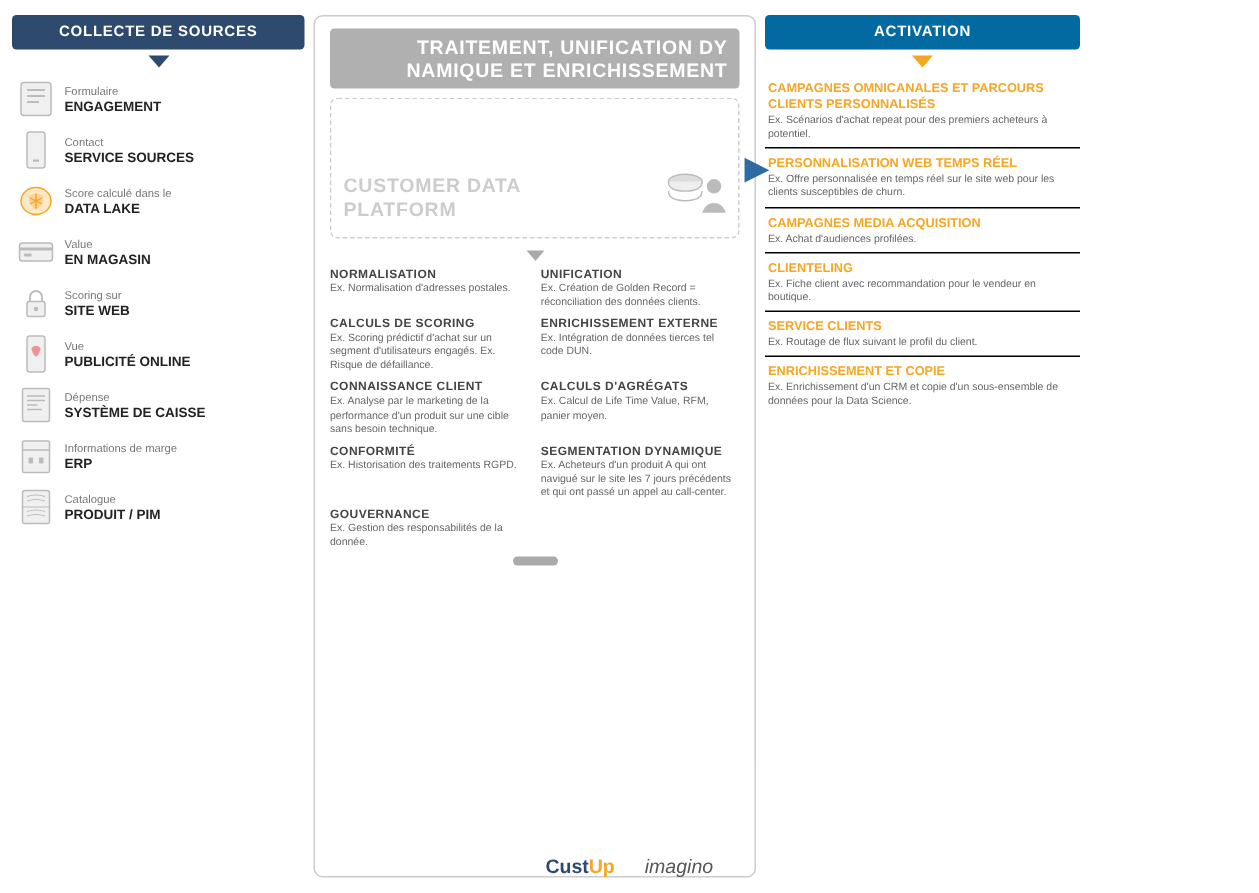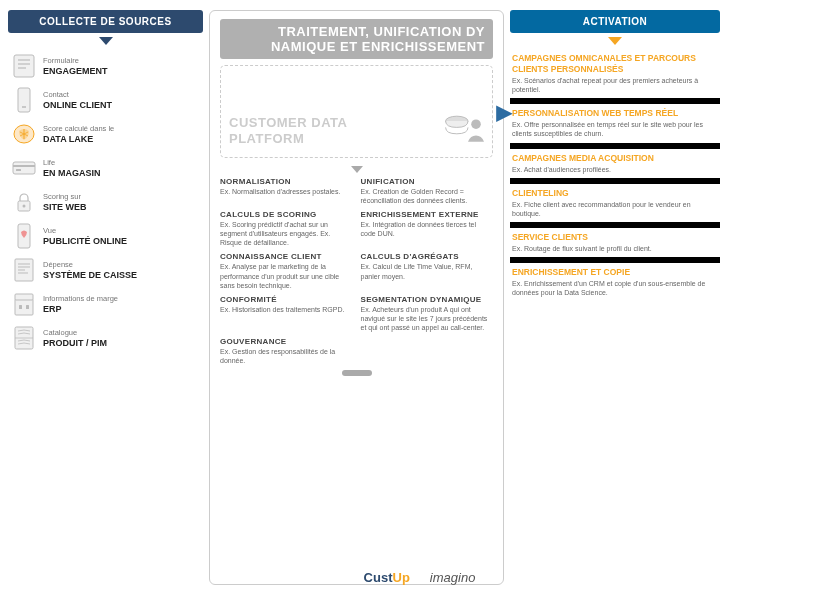--- a/index.html
+++ b/index.html
@@ -177,21 +177,21 @@
     }
     .arrow-down-orange {
       width: 0; height: 0;
       border-left: 7px solid transparent;
       border-right: 7px solid transparent;
       border-top: 8px solid #f5a623;
       margin: 0 auto 4px;
     }
     .right-item {
       padding: 4px 2px;
-      border-bottom: 6px solid #000000;
+      border-bottom: 1px solid #000000;
     }
     .right-item:last-child {
       border-bottom: none;
     }
     .right-item-title {
       font-size: 8.5px;
       font-weight: bold;
       color: #f5a623;
       text-transform: uppercase;
       line-height: 1.3;
@@ -250,21 +250,21 @@
 
     <div class="source-item">
       <div class="source-icon">
         <svg class="icon-svg" viewBox="0 0 26 26" fill="none">
           <rect x="7" y="1" width="12" height="24" rx="2" fill="#f0f0f0" stroke="#bbb" stroke-width="1"></rect>
           <line x1="11" y1="20" x2="15" y2="20" stroke="#bbb" stroke-width="1.5"></line>
         </svg>
       </div>
       <div class="source-text">
         <span class="label-small">Contact</span>
-        <strong>ONLINE CLIENT</strong>
+        <strong>SERVICE SOURCES</strong>
       </div>
     </div>
 
     <div class="source-item">
       <div class="source-icon">
         <svg class="icon-svg" viewBox="0 0 26 26" fill="none">
           <ellipse cx="13" cy="13" rx="10" ry="9" fill="#fde8c8" stroke="#f5a623" stroke-width="1"></ellipse>
           <path d="M8 10 Q13 6 18 10 Q18 16 13 19 Q8 16 8 10Z" fill="#f5a623" opacity="0.3"></path>
           <line x1="13" y1="8" x2="13" y2="18" stroke="#f5a623" stroke-width="1"></line>
           <line x1="9" y1="11" x2="17" y2="15" stroke="#f5a623" stroke-width="0.8"></line>
@@ -279,21 +279,21 @@
 
     <div class="source-item">
       <div class="source-icon">
         <svg class="icon-svg" viewBox="0 0 26 26" fill="none">
           <rect x="2" y="7" width="22" height="12" rx="2" fill="#f0f0f0" stroke="#bbb" stroke-width="1"></rect>
           <line x1="2" y1="11" x2="24" y2="11" stroke="#bbb" stroke-width="2"></line>
           <rect x="5" y="14" width="5" height="2" rx="0.5" fill="#bbb"></rect>
         </svg>
       </div>
       <div class="source-text">
-        <span class="label-small">Life</span>
+        <span class="label-small">Value</span>
         <strong>EN MAGASIN</strong>
       </div>
     </div>
 
     <div class="source-item">
       <div class="source-icon">
         <svg class="icon-svg" viewBox="0 0 26 26" fill="none">
           <rect x="7" y="12" width="12" height="10" rx="1.5" fill="#f0f0f0" stroke="#bbb" stroke-width="1"></rect>
           <path d="M9 12V9a4 4 0 018 0v3" stroke="#bbb" stroke-width="1.2" fill="none"></path>
           <circle cx="13" cy="17" r="1.5" fill="#bbb"></circle>

